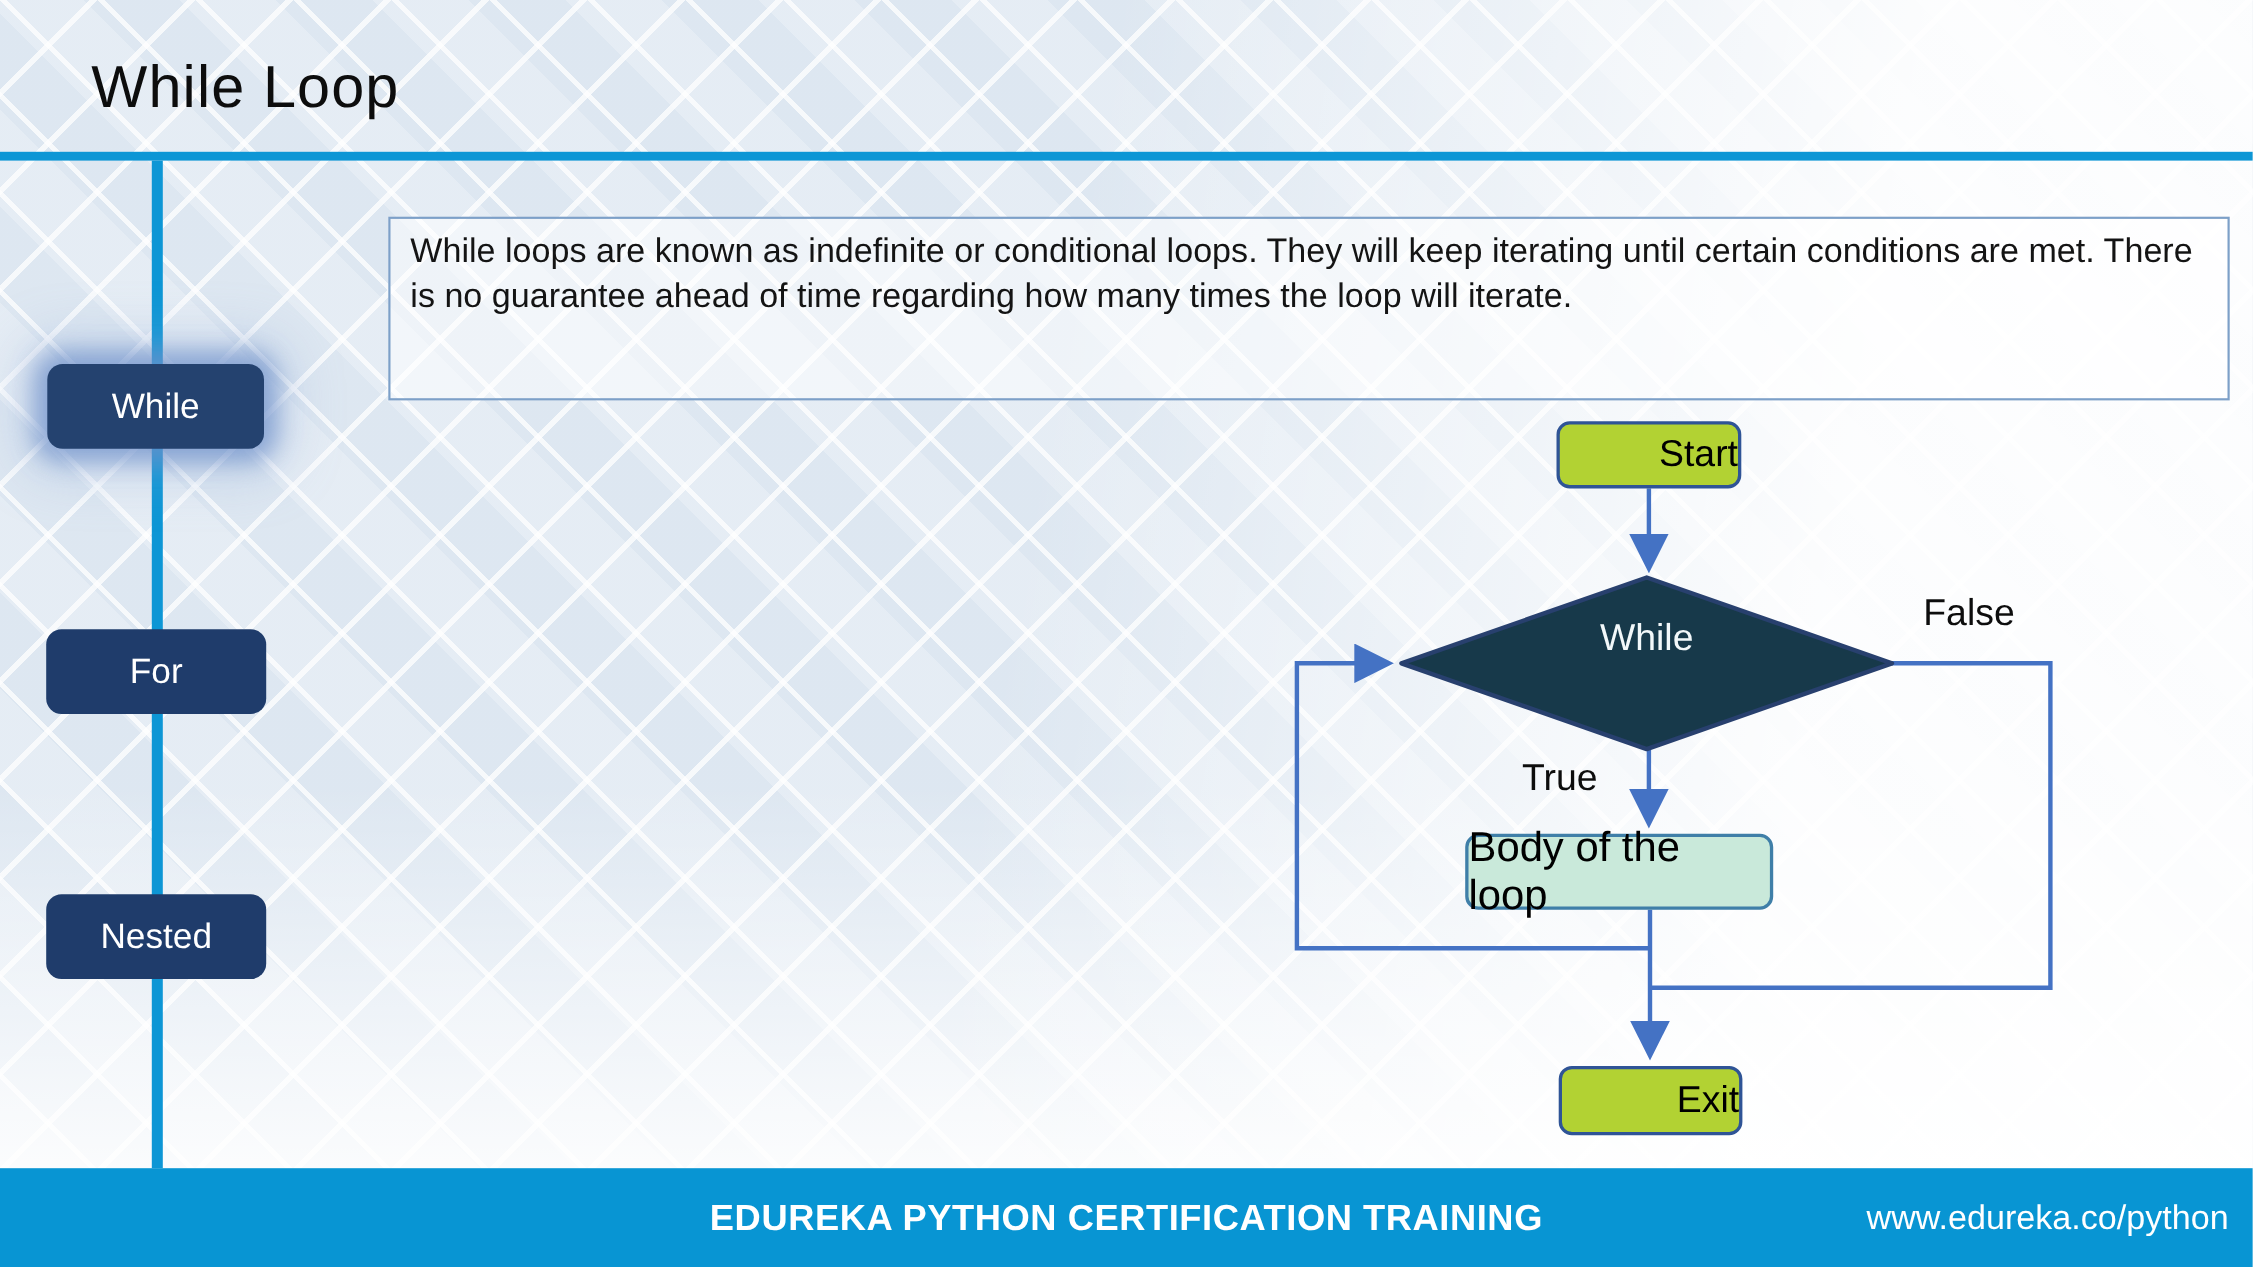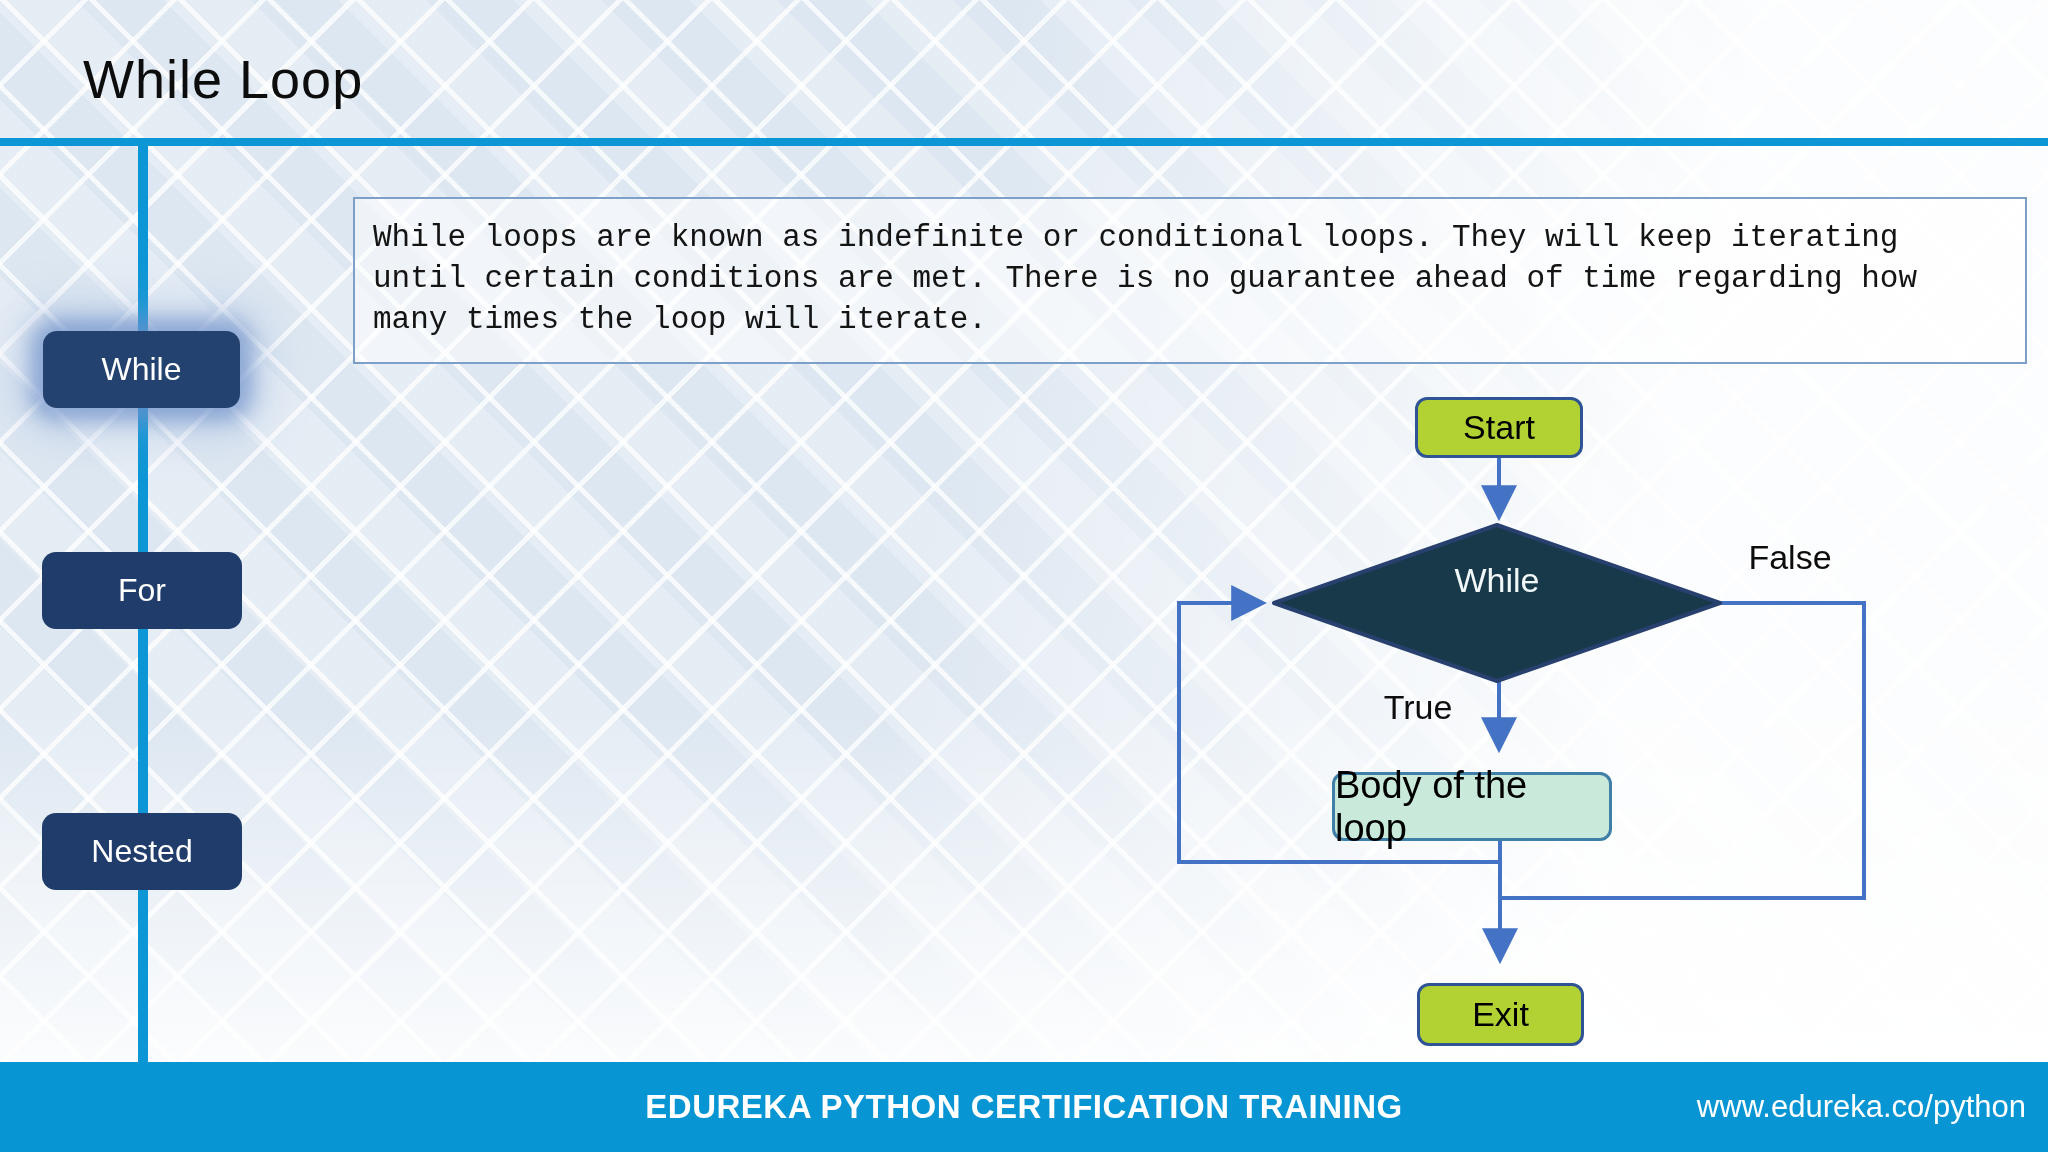--- a/index.html
+++ b/index.html
@@ -36,29 +36,29 @@
     background:#1f3c6b; border-radius:14px;
     color:#fff; font-size:32px;
     display:flex; align-items:center; justify-content:center;
     cursor:pointer;
   }
   .side-btn.active {
     background:#24426f;
     box-shadow:0 0 20px 12px rgba(105,140,200,0.65), 0 0 46px 24px rgba(140,170,215,0.35);
   }
   #btn-while  { left:43px; top:331px; width:197px; }
-  #btn-for    { left:42px; top:552px; }
+  #btn-for    { left:42px; top:572px; }
   #btn-nested { left:42px; top:813px; }
 
   
   .desc-box {
     position:absolute; left:353px; top:197px; width:1674px; height:167px;
     border:2px solid #7da0c8; background:rgba(255,255,255,0.5);
-    padding:18px 18px;
-    font-size:31px; line-height:1.33; color:#141414;font-family:Liberation Mono, monospace;
+    padding:8px 18px;
+    font-size:31px; line-height:1.33; color:#141414;
   }
 
   
   .syntax-box {
     position:absolute; left:402px; top:512px; width:592px; height:252px;
     border:3px solid #4472c4; border-radius:44px;
     background:rgba(255,255,255,0.55);
     padding:26px 0 0 48px;
   }
   .syntax-heading { font-size:46px; color:#111; }
@@ -74,22 +74,22 @@
     font-size:40px; color:#1a1a2e;
   }
   .code-line { height:56px; line-height:56px; white-space:pre; }
   .code-line .kw { color:#2777b4; }
   .code-line.indent { padding-left:96px; }
 
   
   #flow-svg { position:absolute; left:0; top:0; width:2048px; height:1152px; pointer-events:none; }
 
   .flow-node {
-    position:absolute; display:flex; align-items:center; justify-content:center;
-    font-size:34px; color:#000;margin-top:14px;
+    position:absolute; display:flex; align-items:center; justify-content:flex-end;
+    font-size:34px; color:#000;
   }
   .terminal {
     background:#b2d233; border:3px solid #2f5496; border-radius:12px;
   }
   #node-start { left:1415px; top:383px; width:168px; height:61px; }
   #node-exit  { left:1417px; top:969px; width:167px; height:63px; }
   #node-body  {
     left:1332px; top:758px; width:280px; height:69px;
     background:#c9e9da; border:3px solid #3f7fa8; border-radius:12px;
     font-size:38px;

